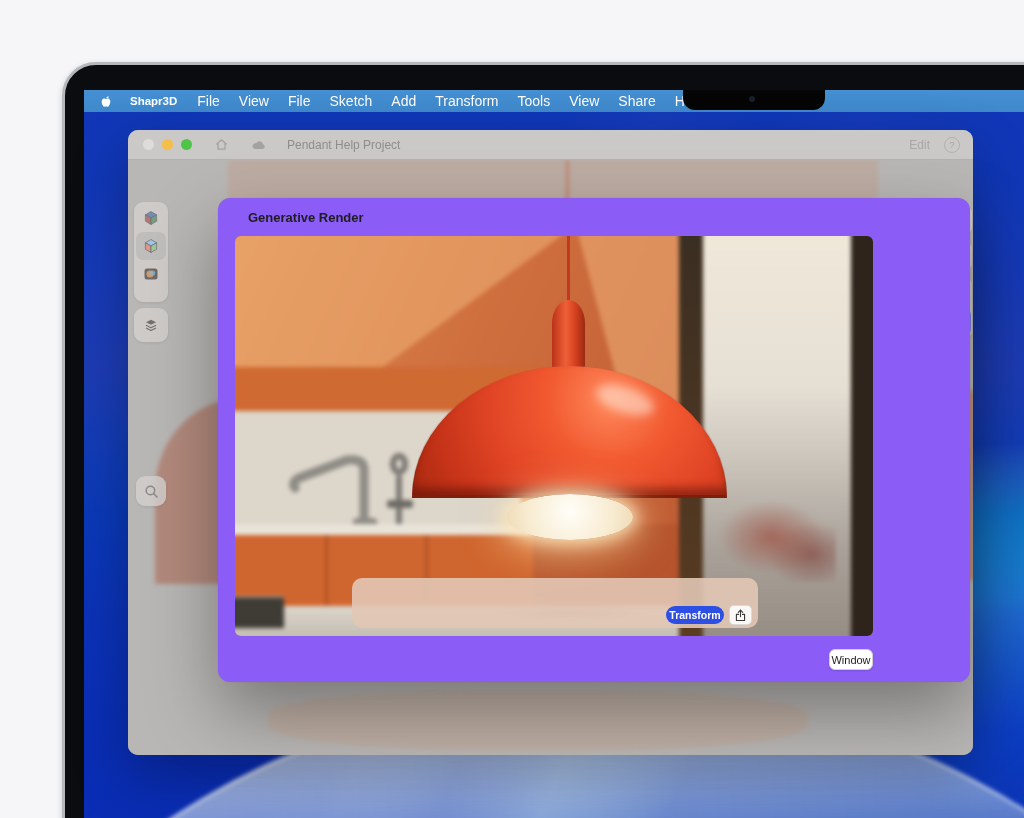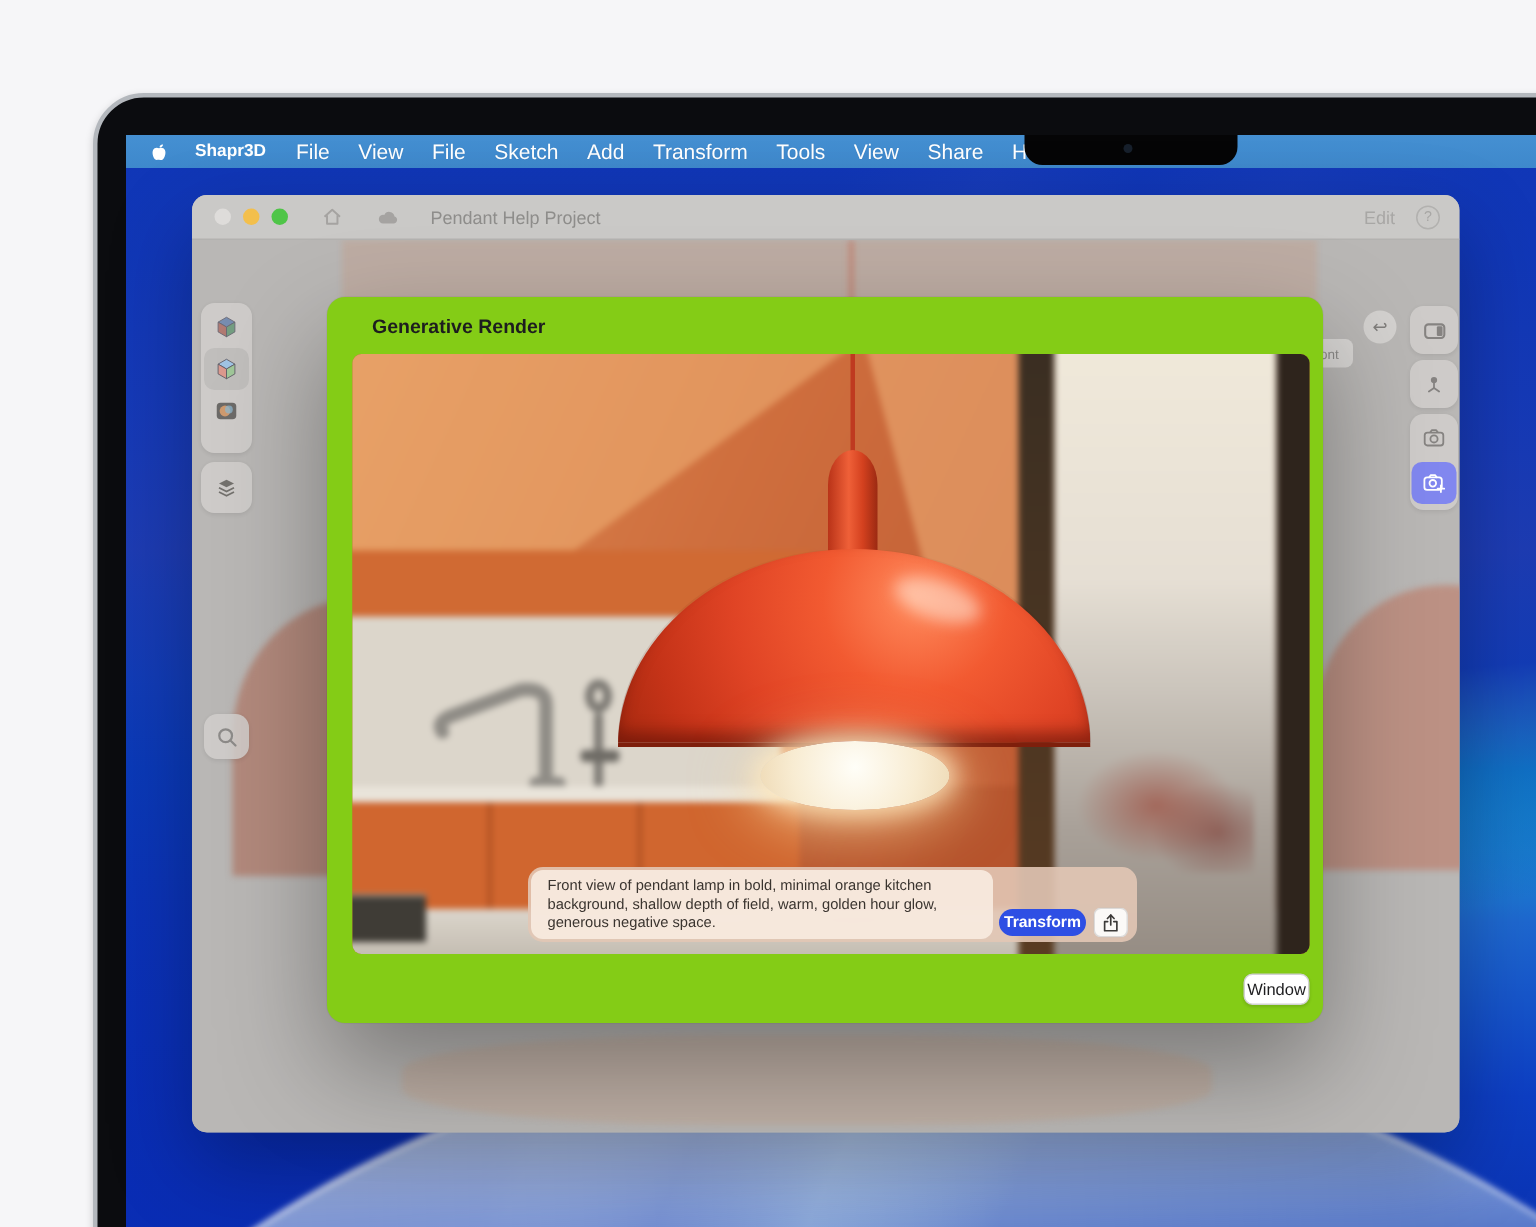--- a/index.html
+++ b/index.html
@@ -68,21 +68,21 @@
   .tbtn { width:30px; height:28px; display:flex; align-items:center; justify-content:center; opacity:.75; }
   .tbtn.sel { background:#bfbdbb; border-radius:7px; opacity:.9; }
   .tbtn.ai { background:#8187ef; border-radius:7px; opacity:1; }
   .circ-btn { width:22px; height:22px; border-radius:50%; background:rgba(214,212,210,.9);
     color:#7f7d7b; font-size:12px; display:flex; align-items:center; justify-content:center; }
   .front-peek { left:734px; top:66px; width:40px; height:19px; background:#d7d5d3;
     border-radius:5px; font-size:9px; color:#8b8a88; display:flex; align-items:center;
     justify-content:center; }
 
   
-  .modal { left:218px; top:198px; width:664px; height:484px; background:#84cc16;
+  .modal { left:218px; top:198px; width:752px; height:484px; background:#8b5cf6;
     border-radius:12px; box-shadow:0 30px 70px rgba(0,0,0,.35), 0 0 0 .5px rgba(0,0,0,.06); }
   .modal-title { left:30px; top:12px; font-size:13px; font-weight:700; color:#1d1d1f; }
 
   
   .render { left:17px; top:38px; width:638px; height:400px; border-radius:6px; overflow:hidden; background:#c5633a; }
   .scene { position:absolute; inset:-6px; filter:blur(2.2px); }
   .wall { position:absolute; inset:0; background:linear-gradient(115deg,#dd8c55 0%,#cf6f3e 35%,#c05c34 70%,#b85632 100%); }
   .sunbeam1 { left:0px; top:0px; width:340px; height:150px; background:rgba(240,178,118,.55);
     clip-path:polygon(0 0,100% 0,40% 100%,0 100%); }
   .sunbeam2 { left:300px; top:0px; width:160px; height:240px; background:rgba(243,186,128,.5);
@@ -327,25 +327,20 @@
       </div>
 
       <div class="abs cord"></div>
       <div class="abs cap"></div>
       <div class="abs dome">
         <div class="shine"></div>
       </div>
       <div class="abs bulb"></div>
 
       <div class="abs pbar">
-        <div class="abs ppill">
-          <span class="pline">Front view of pendant lamp in bold, minimal orange kitchen</span>
-          <span class="pline">background, shallow depth of field, warm, golden hour glow,</span>
-          <span class="pline">generous negative space.</span>
-        </div>
         <button class="abs gen-btn">Transform</button>
         <button class="abs exp-btn">
           <svg viewBox="0 0 14 14" width="13" height="13" fill="none" stroke="currentColor" stroke-width="1.2" stroke-linecap="round" stroke-linejoin="round">
             <path d="M7 1.2 V8.2"></path>
               <path d="M4.6 3.6 L7 1.2 L9.4 3.6"></path>
             <path d="M4.8 5.8 H2.6 V12.4 H11.4 V5.8 H9.2"></path>
           </svg>
         </button>
       </div>
     </div>

